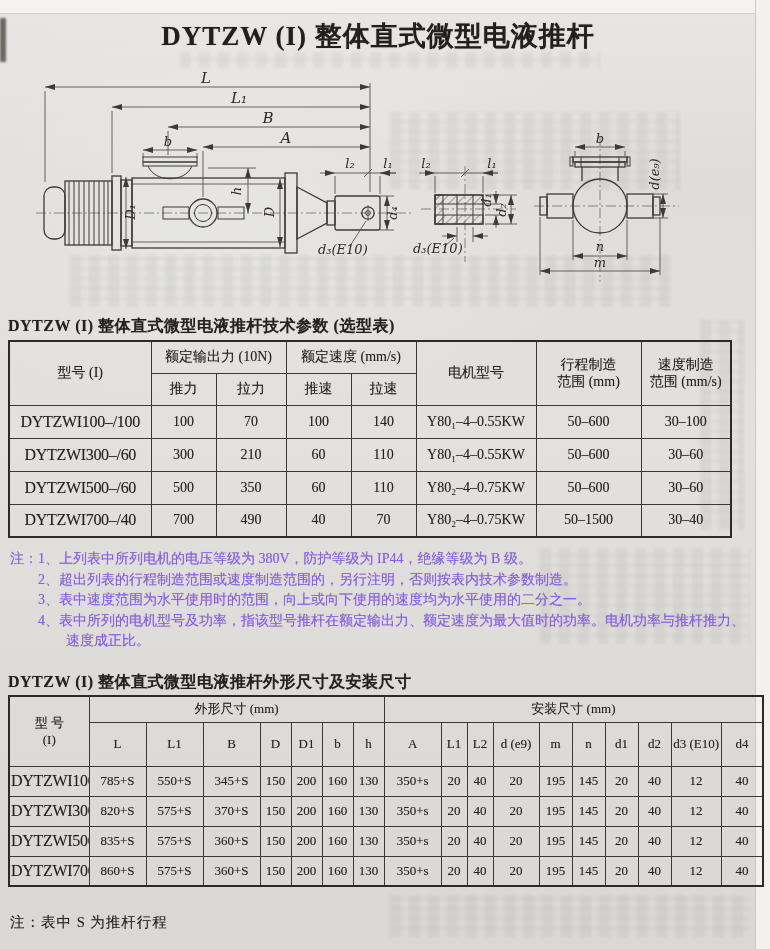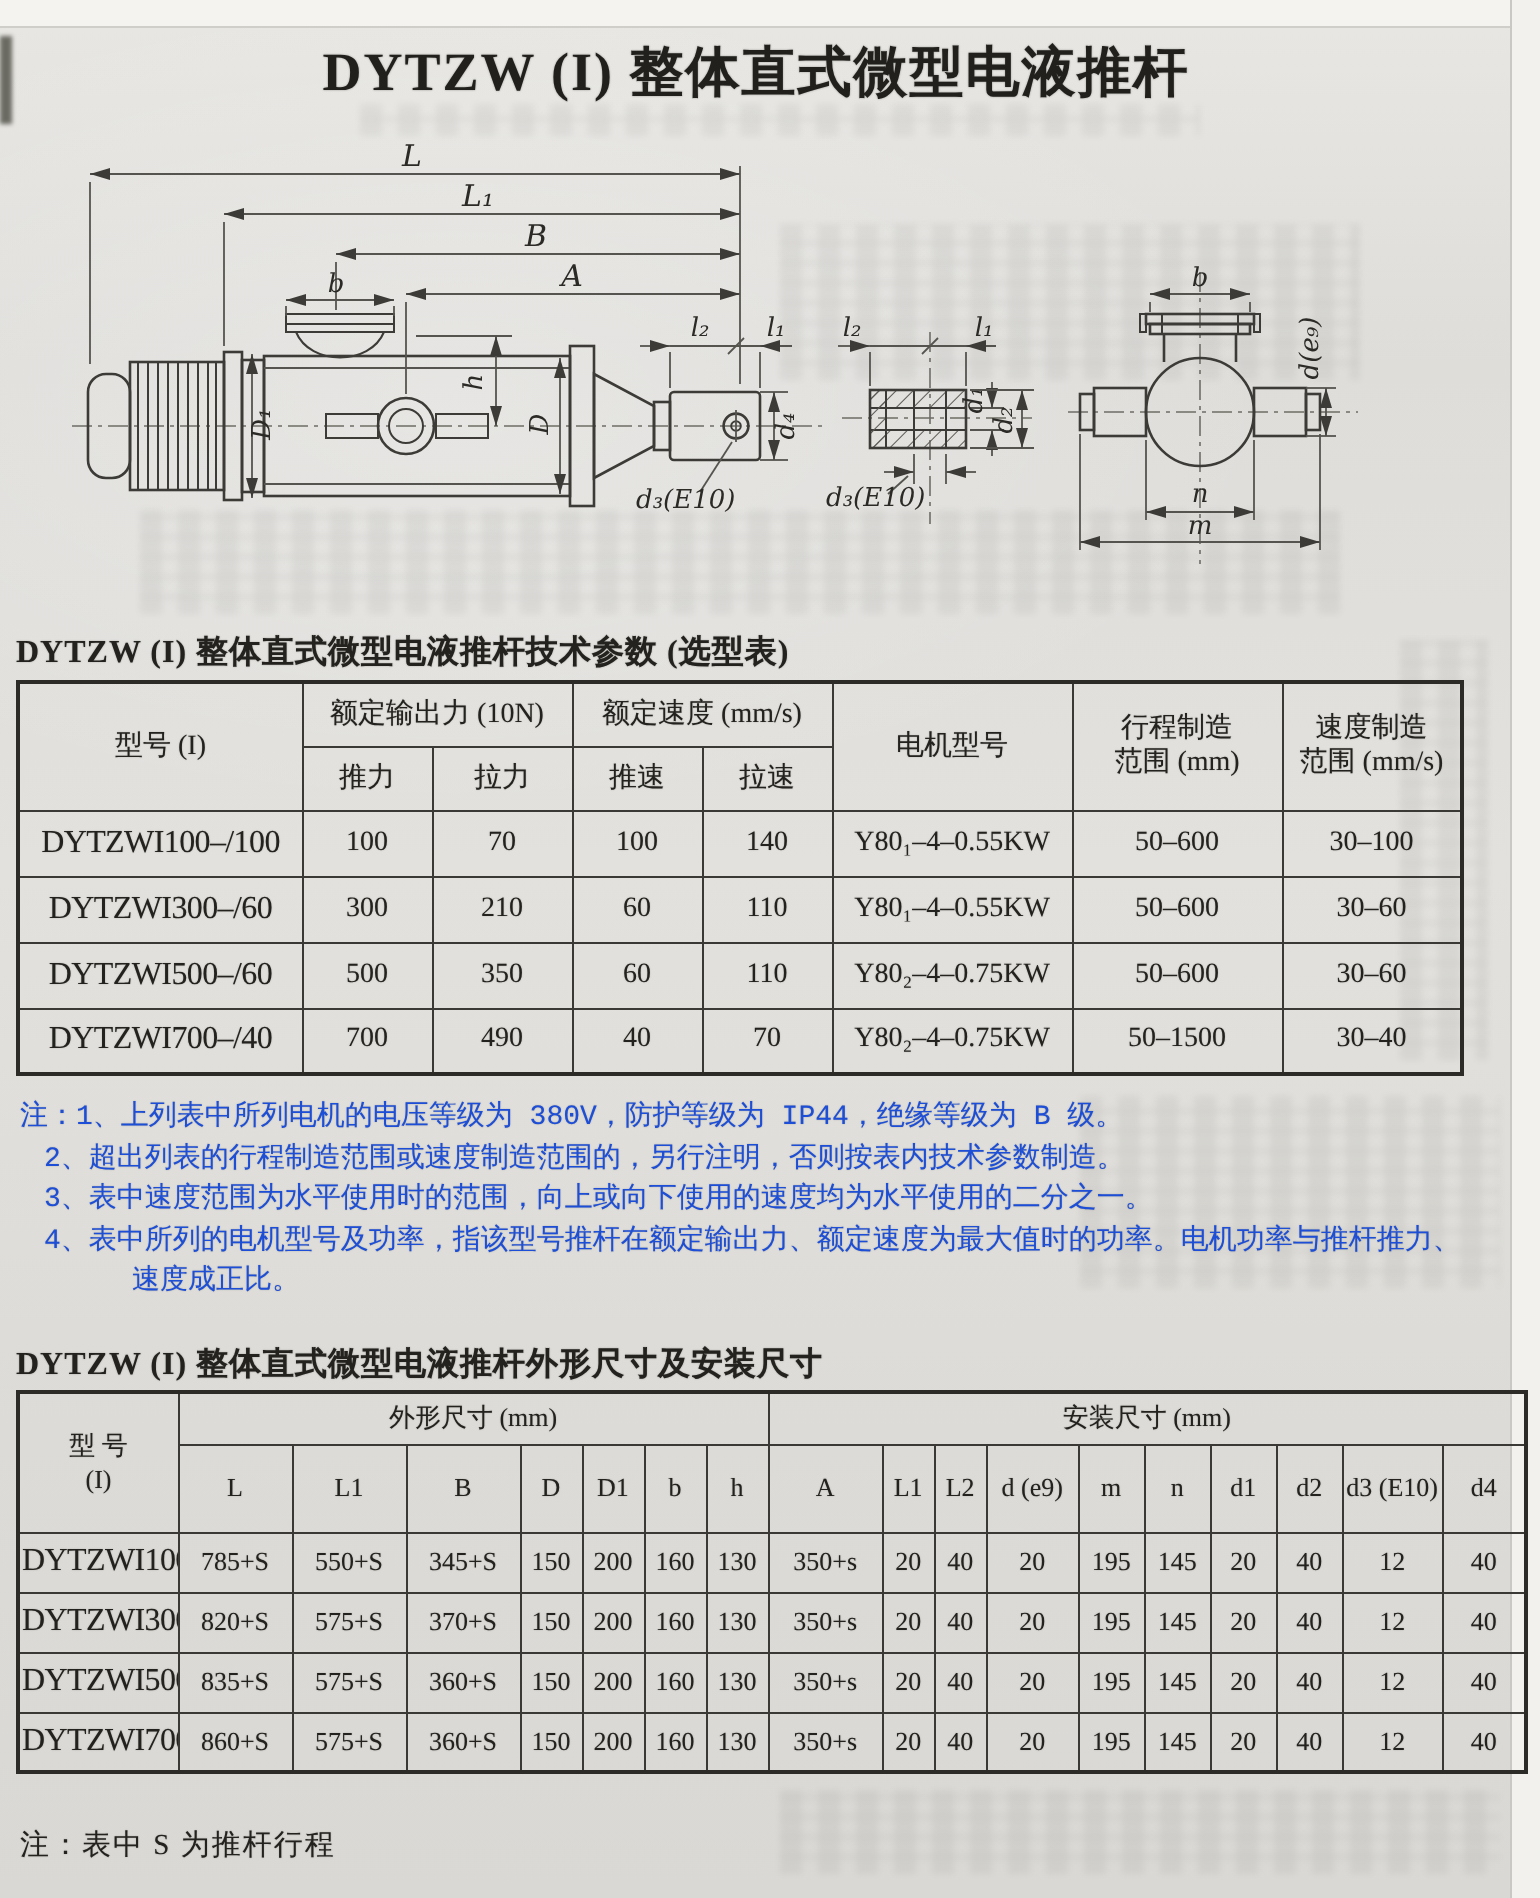--- a/index.html
+++ b/index.html
@@ -41,22 +41,22 @@
   }
   table{border:2px solid #2c2b27;}
   #table1{left:8px;top:340px;width:722px;font-size:14px;}
   #table1 .hdr{font-size:14px;}
   #table1 tr.h1{height:32px;} #table1 tr.h2{height:32px;} #table1 tr.d{height:33px;}
   #table2{left:8px;top:695px;width:754px;font-size:13px;}
   #table2 tr.h1{height:26px;} #table2 tr.h2{height:44px;} #table2 tr.d{height:30px;}
   #table2 td.model, #table1 td.model{font-size:16px;letter-spacing:-.3px;}
   .two-line div{line-height:17px;}
   .notes{position:absolute;left:10px;top:549px;width:745px;font-size:14px;line-height:20.5px;
-    color:#1d4ed8;text-shadow:0 0 .7px rgba(45,45,42,.35);font-family:Liberation Mono, monospace;}
-  .notes .n-cont{margin-left:12px;}
+    color:#8b5cf6;text-shadow:0 0 .7px rgba(45,45,42,.35);}
+  .notes .n-cont{margin-left:28px;}
   .notes .n-cont2{margin-left:56px;}
   .footnote{position:absolute;left:10px;top:913px;font-size:14.5px;color:#23221e;
     letter-spacing:1px;text-shadow:0 0 .7px rgba(45,45,42,.35);}
   #drawing{position:absolute;left:30px;top:70px;}
   .ol{stroke:#3c3b37;stroke-width:1.3;fill:none;}
   .ol2{stroke:#3c3b37;stroke-width:1;fill:none;}
   .th{stroke:#55544e;stroke-width:.9;fill:none;}
   .cl{stroke:#6e6d66;stroke-width:.8;stroke-dasharray:10 3 2 3;fill:none;}
   .lbl{font:italic 13px "DejaVu Serif","Liberation Serif",serif;fill:#2b2a26;}
   .lbl-lg{font:italic 15px "DejaVu Serif","Liberation Serif",serif;fill:#2b2a26;}

